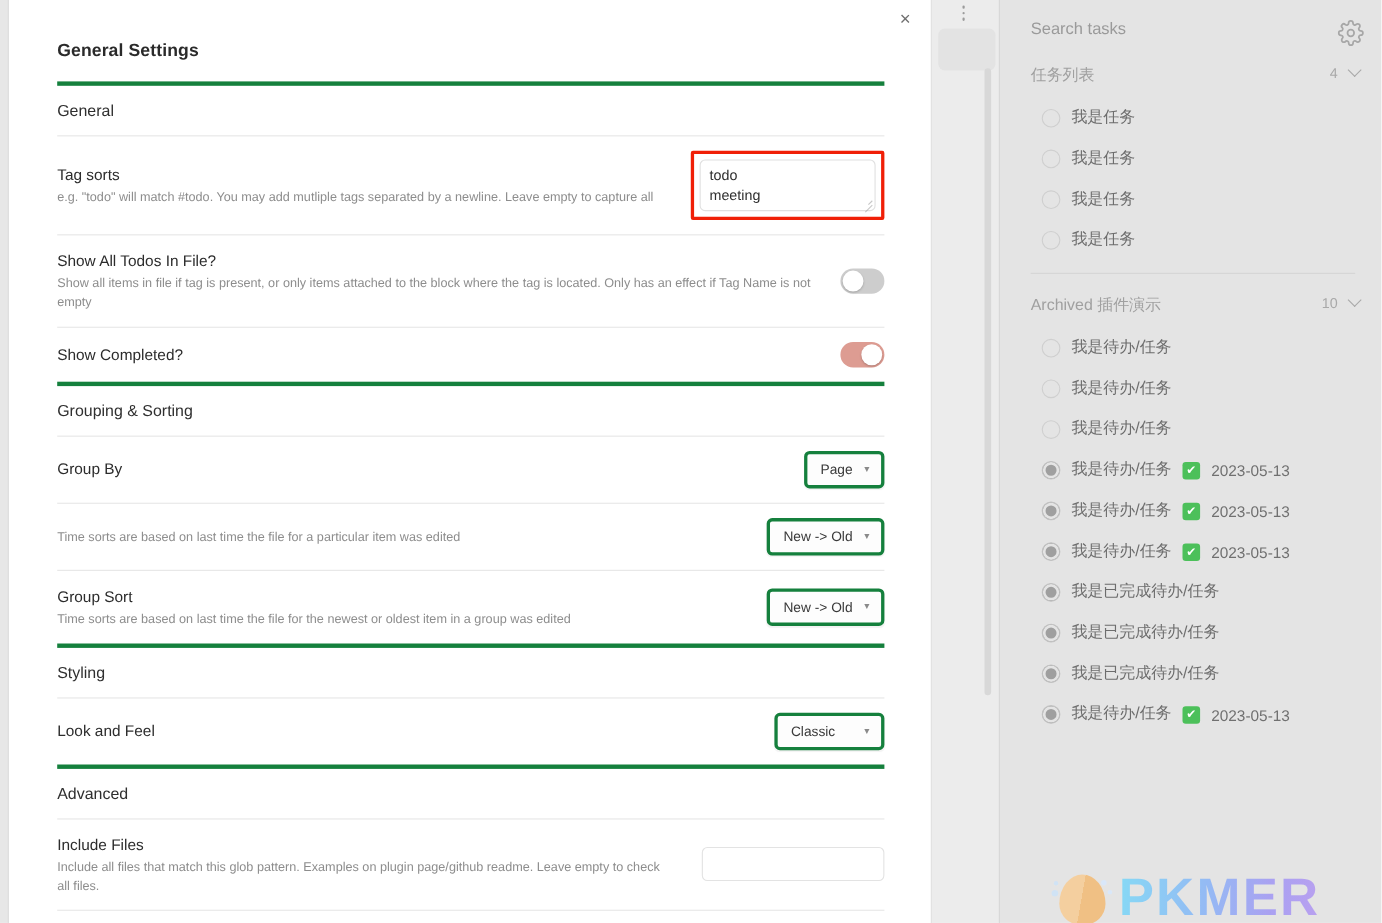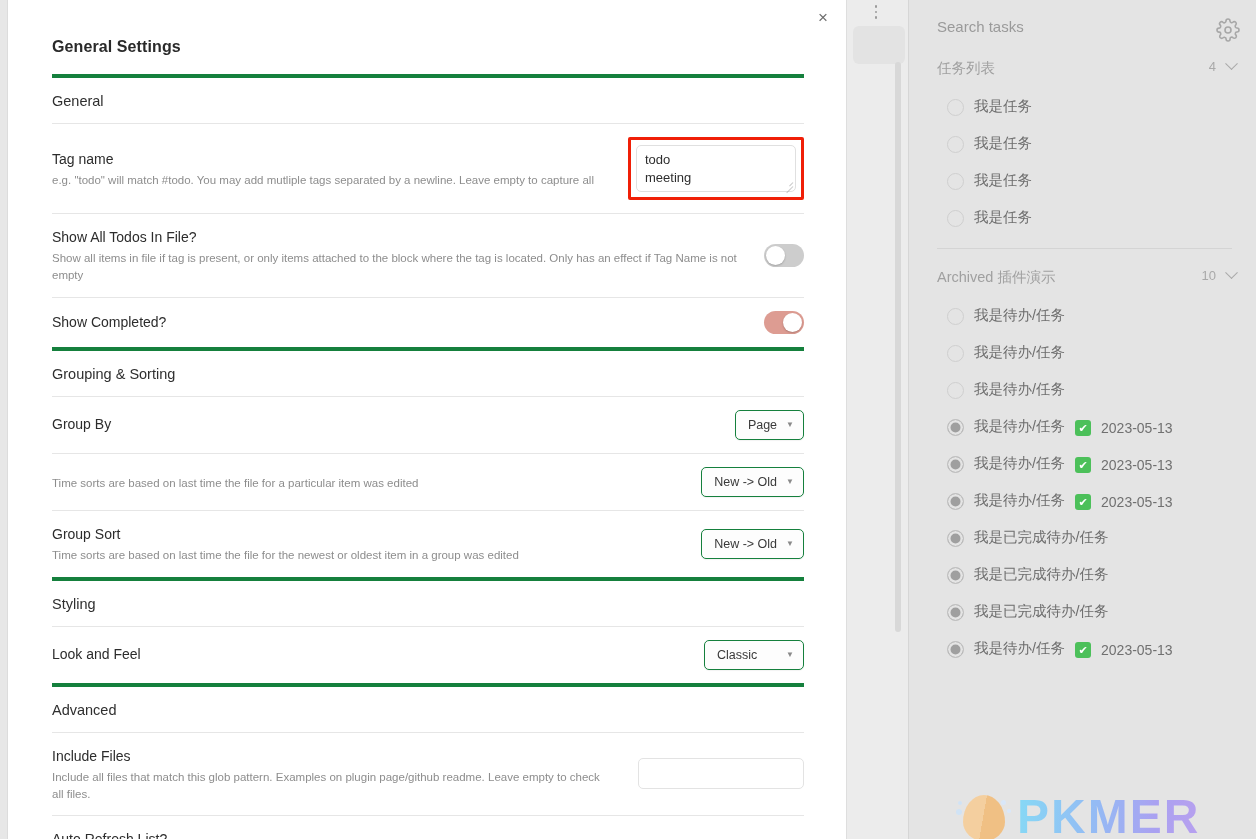--- a/index.html
+++ b/index.html
@@ -178,21 +178,21 @@
   .toggle.on { background: #dd9c92; }
   .toggle.on .knob { left: 19px; }
 
   
   .select {
     display: inline-flex;
     align-items: center;
     justify-content: space-between;
     gap: 9px;
     background: #fdfdfd;
-    border: 1px solid #15803d;
+    border: 3px solid #15803d;
     border-radius: 5px;
     box-shadow: 0 1px 1px rgba(0,0,0,.05);
     padding: 7px 9px 7px 12px;
     font-size: 12.5px;
     color: #3a3a3a;
     cursor: pointer;
     min-height: 30px;
   }
   .select .caret {
     font-size: 8px;
@@ -435,21 +435,21 @@
     <div class="modal-close">×</div>
 
     <div class="modal-body">
 
       <div class="settings-title">General Settings</div>
 
       <div class="sec-head">General</div>
 
       <div class="row">
         <div class="row-text">
-          <div class="row-name">Tag name</div>
+          <div class="row-name">Tag sorts</div>
           <div class="row-desc">e.g. "todo" will match #todo. You may add mutliple tags separated by a newline. Leave empty to capture all</div>
         </div>
         <div class="row-ctrl">
           <div class="tag-wrap">
             <textarea class="tag-area" style="">todo
 meeting</textarea>
             <span class="resize-grip"></span>
           </div>
         </div>
       </div>

